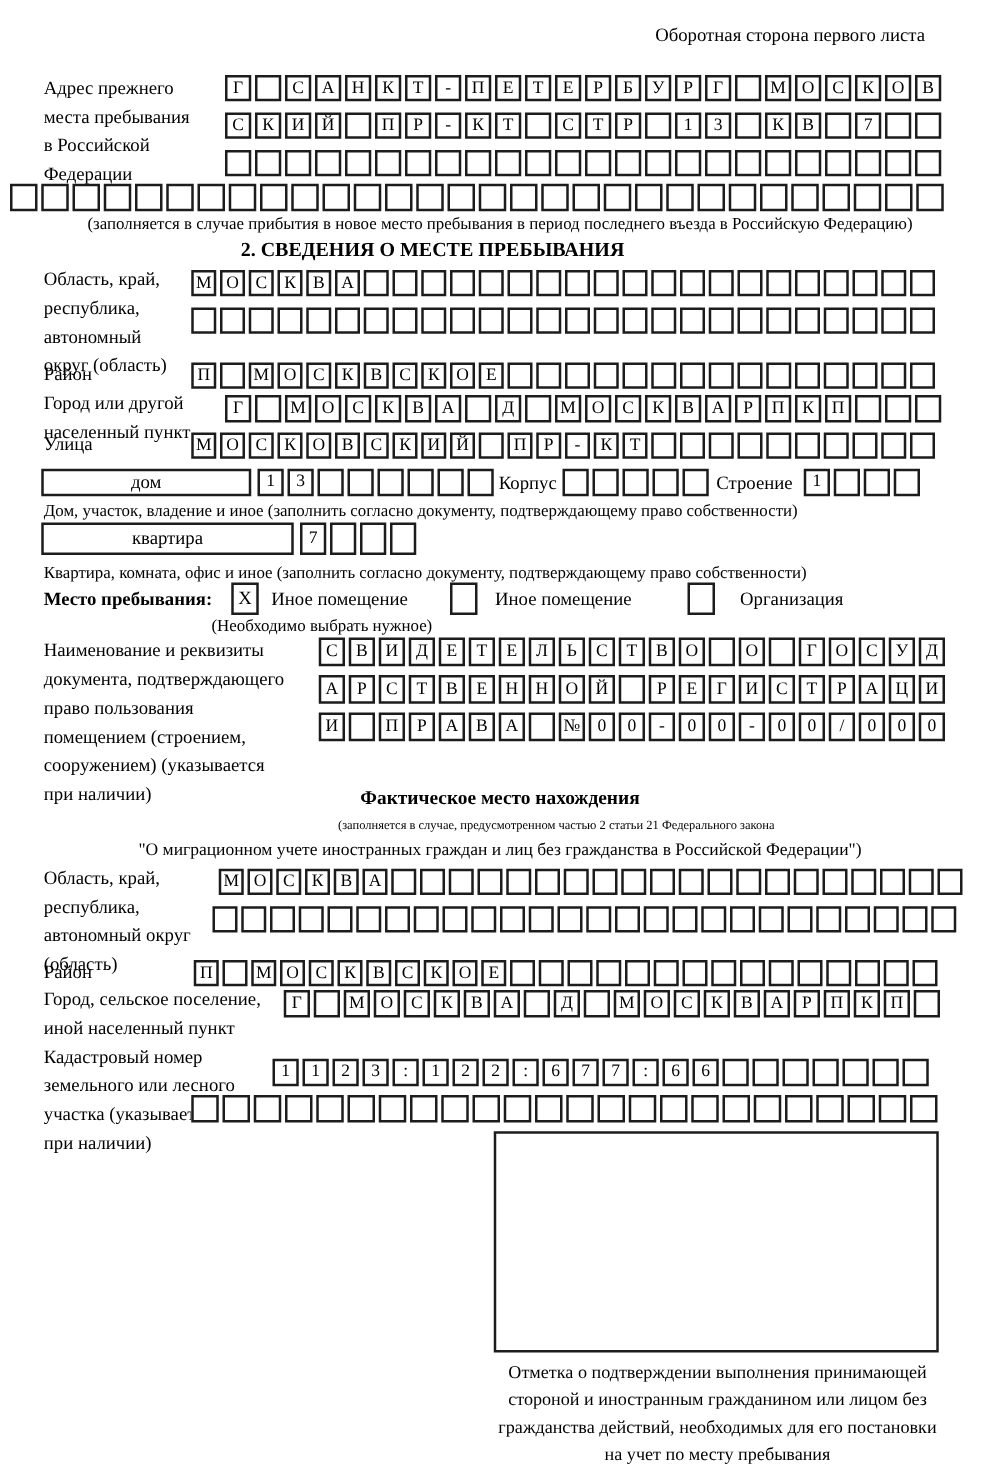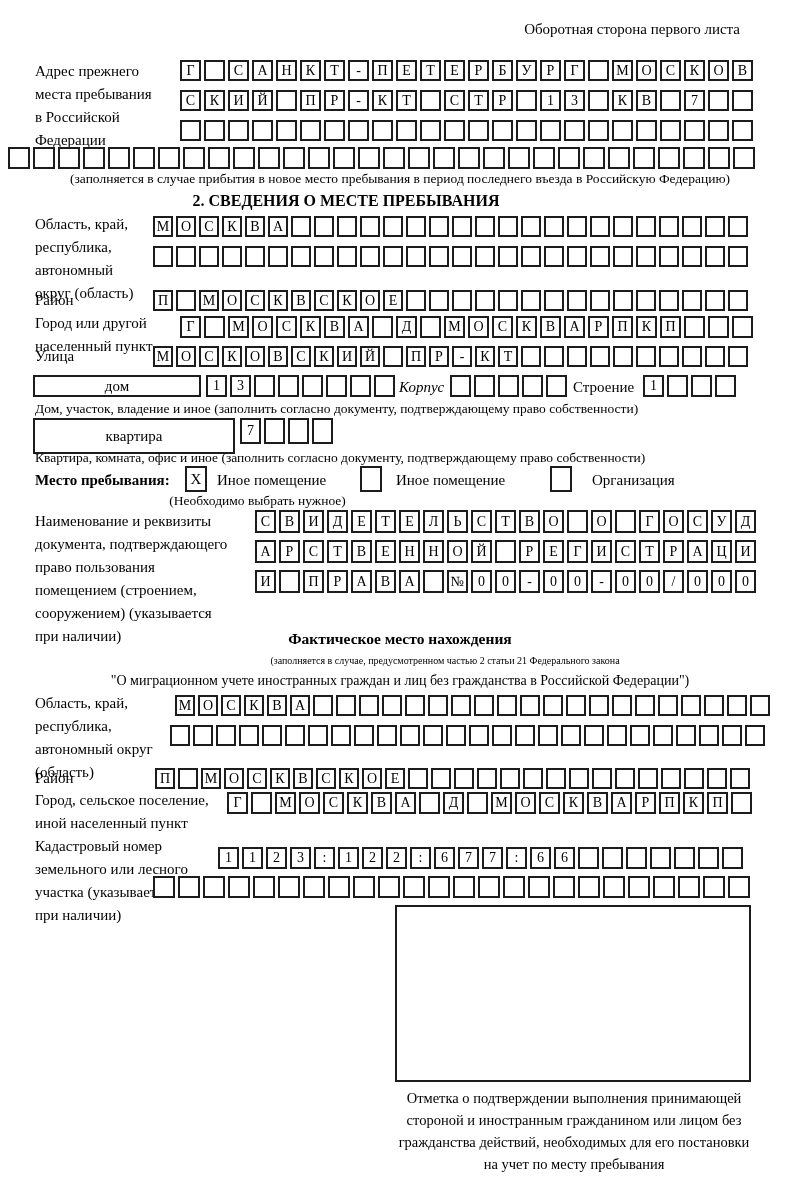--- a/index.html
+++ b/index.html
@@ -312,38 +312,38 @@
 <div class="cellrow cw21 h22" style="top:375px;left:206px;">
     <div class="cell">1</div>
     <div class="cell">3</div>
     <div class="cell"></div>
     <div class="cell"></div>
     <div class="cell"></div>
     <div class="cell"></div>
     <div class="cell"></div>
     <div class="cell"></div>
   </div>
-<div class="abs lbl" style="top:376px;left:399px;font-style:italic;">Корпус</div>
+<div class="abs lbl" style="top:376px;left:399px;">Корпус</div>
 <div class="cellrow cw21 h22" style="top:375px;left:450px;">
     <div class="cell"></div>
     <div class="cell"></div>
     <div class="cell"></div>
     <div class="cell"></div>
     <div class="cell"></div>
   </div>
 <div class="abs lbl" style="top:376px;left:573px;">Строение</div>
 <div class="cellrow cw21 h22" style="top:375px;left:643px;">
     <div class="cell">1</div>
     <div class="cell"></div>
     <div class="cell"></div>
     <div class="cell"></div>
   </div>
 <div class="abs cap" style="top:401px;left:35px;">Дом, участок, владение и иное (заполнить согласно документу, подтверждающему право собственности)</div>
 
-<div class="widebox" style="top:418px;left:33px;width:202px;height:36px;">квартира</div>
+<div class="widebox" style="top:418px;left:33px;width:202px;height:26px;">квартира</div>
 <div class="cellrow cw21 h26" style="top:418px;left:240px;">
     <div class="cell">7</div>
     <div class="cell"></div>
     <div class="cell"></div>
     <div class="cell"></div>
   </div>
 <div class="abs cap" style="top:450px;left:35px;">Квартира, комната, офис и иное (заполнить согласно документу, подтверждающему право собственности)</div>
 
 <div class="abs lbl" style="top:469px;left:35px;font-weight:bold;">Место пребывания:</div>
 <div class="chk" style="top:466px;left:185px;">X</div>

